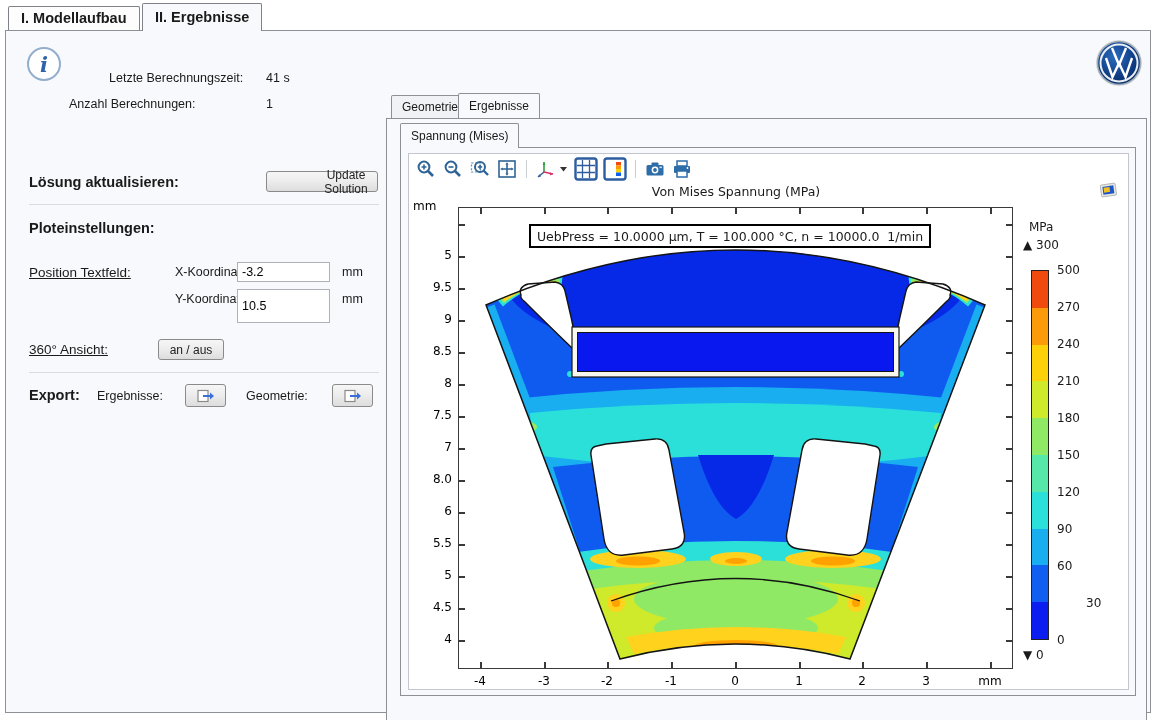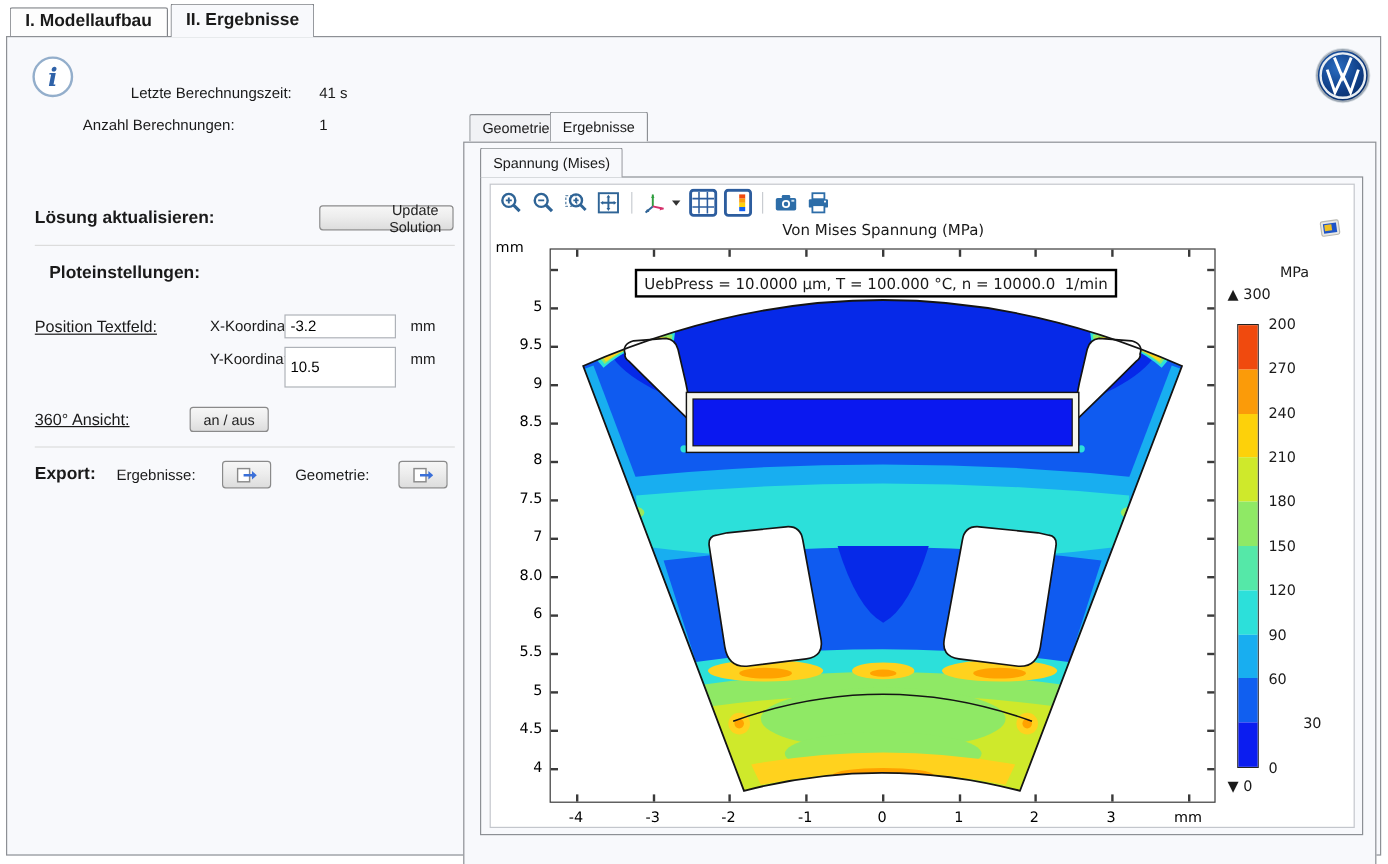--- a/index.html
+++ b/index.html
@@ -80,21 +80,21 @@
   <div class="info-circle" style="left:21px; top:16px;">i</div>
   <div class="lbl abs" style="left:63px; top:40px;margin-left:40px;">Letzte Berechnungszeit:</div>
   <div class="lbl abs" style="left:260px; top:40px;">41 s</div>
   <div class="lbl abs" style="left:63px; top:66px;">Anzahl Berechnungen:</div>
   <div class="lbl abs" style="left:260px; top:66px;">1</div>
 
   <div class="heading abs" style="left:23px; top:143px;">Lösung aktualisieren:</div>
   <button class="btn" style="left:260px; top:140px; width:112px; height:21px;padding-left:48px;">Update Solution</button>
   <div class="divider" style="left:23px; top:173px; width:350px;"></div>
 
-  <div class="heading abs" style="left:23px; top:189px;margin-left:12px;">Ploteinstellungen:</div>
+  <div class="heading abs" style="left:23px; top:189px;">Ploteinstellungen:</div>
   <div class="ulabel abs" style="left:23px; top:234px;">Position Textfeld:</div>
   <div class="lbl abs" style="left:169px; top:234px;">X-Koordinate:</div>
   <input class="txt" style="left: 231px; top: 231px; width: 93px; height: 20px;" value="-3.2">
   <div class="lbl abs" style="left:336px; top:234px;">mm</div>
   <div class="lbl abs" style="left:169px; top:261px;">Y-Koordinate:</div>
   <input class="txt" style="left: 231px; top: 258px; width: 93px; height: 34px;" value="10.5">
   <div class="lbl abs" style="left:336px; top:261px;">mm</div>
 
   <div class="ulabel abs" style="left:23px; top:311px;">360° Ansicht:</div>
   <button class="btn" style="left:152px; top:308px; width:66px; height:21px;">an / aus</button>
@@ -330,21 +330,21 @@
             <div class="tickmark" style="top: 368.25px; left: 0px; width: 6px; height: 1.5px; position: absolute;"></div>
             <div class="tickmark" style="top: 368.25px; right: 0px; width: 6px; height: 1.5px; position: absolute;"></div>
             <div class="tickmark" style="top: 400.25px; left: 0px; width: 6px; height: 1.5px; position: absolute;"></div>
             <div class="tickmark" style="top: 400.25px; right: 0px; width: 6px; height: 1.5px; position: absolute;"></div>
             <div class="tickmark" style="top: 432.25px; left: 0px; width: 6px; height: 1.5px; position: absolute;"></div>
             <div class="tickmark" style="top: 432.25px; right: 0px; width: 6px; height: 1.5px; position: absolute;"></div>
           </div>
 
         <div class="anno-box" style="left:120px; top:70px; width:402px; height:24px;">UebPress = 10.0000 µm, T = 100.000 °C, n = 10000.0  1/min</div>
 
-        <div class="cb-label" style="left:620px; top:66px; width:62px; text-align:right;">MPa</div>
+        <div class="cb-label" style="left:620px; top:66px; width:62px; text-align:left;">MPa</div>
         <div class="cb-marker" style="left:614px; top:84px;">▲ 300</div>
         <div id="colorbar" style="left:622px; top:116px; height:370px;">
             <div class="cb-band" style="background: rgb(240, 74, 14);"></div>
             <div class="cb-band" style="background: rgb(251, 155, 9);"></div>
             <div class="cb-band" style="background: rgb(253, 209, 10);"></div>
             <div class="cb-band" style="background: rgb(207, 233, 43);"></div>
             <div class="cb-band" style="background: rgb(143, 233, 101);"></div>
             <div class="cb-band" style="background: rgb(85, 232, 168);"></div>
             <div class="cb-band" style="background: rgb(44, 224, 218);"></div>
             <div class="cb-band" style="background: rgb(24, 174, 240);"></div>
@@ -368,21 +368,21 @@
           <div class="ticklabel" style="left: 5px; top: 190px; width: 38px; text-align: right; position: absolute;">8.5</div>
           <div class="ticklabel" style="left: 5px; top: 222px; width: 38px; text-align: right; position: absolute;">8</div>
           <div class="ticklabel" style="left: 5px; top: 254px; width: 38px; text-align: right; position: absolute;">7.5</div>
           <div class="ticklabel" style="left: 5px; top: 286px; width: 38px; text-align: right; position: absolute;">7</div>
           <div class="ticklabel" style="left: 5px; top: 318px; width: 38px; text-align: right; position: absolute;">8.0</div>
           <div class="ticklabel" style="left: 5px; top: 350px; width: 38px; text-align: right; position: absolute;">6</div>
           <div class="ticklabel" style="left: 5px; top: 382px; width: 38px; text-align: right; position: absolute;">5.5</div>
           <div class="ticklabel" style="left: 5px; top: 414px; width: 38px; text-align: right; position: absolute;">5</div>
           <div class="ticklabel" style="left: 5px; top: 446px; width: 38px; text-align: right; position: absolute;">4.5</div>
           <div class="ticklabel" style="left: 5px; top: 478px; width: 38px; text-align: right; position: absolute;">4</div>
-          <div class="cb-label" style="left: 648px; top: 109px; position: absolute;">200</div>
+          <div class="cb-label" style="left: 648px; top: 109px; position: absolute;">500</div>
           <div class="cb-label" style="left: 648px; top: 146px; position: absolute;">270</div>
           <div class="cb-label" style="left: 648px; top: 183px; position: absolute;">240</div>
           <div class="cb-label" style="left: 648px; top: 220px; position: absolute;">210</div>
           <div class="cb-label" style="left: 648px; top: 257px; position: absolute;">180</div>
           <div class="cb-label" style="left: 648px; top: 294px; position: absolute;">150</div>
           <div class="cb-label" style="left: 648px; top: 331px; position: absolute;">120</div>
           <div class="cb-label" style="left: 648px; top: 368px; position: absolute;">90</div>
           <div class="cb-label" style="left: 648px; top: 405px; position: absolute;">60</div>
           <div class="cb-label" style="left: 677px; top: 442px; position: absolute;">30</div>
           <div class="cb-label" style="left: 648px; top: 479px; position: absolute;">0</div>

